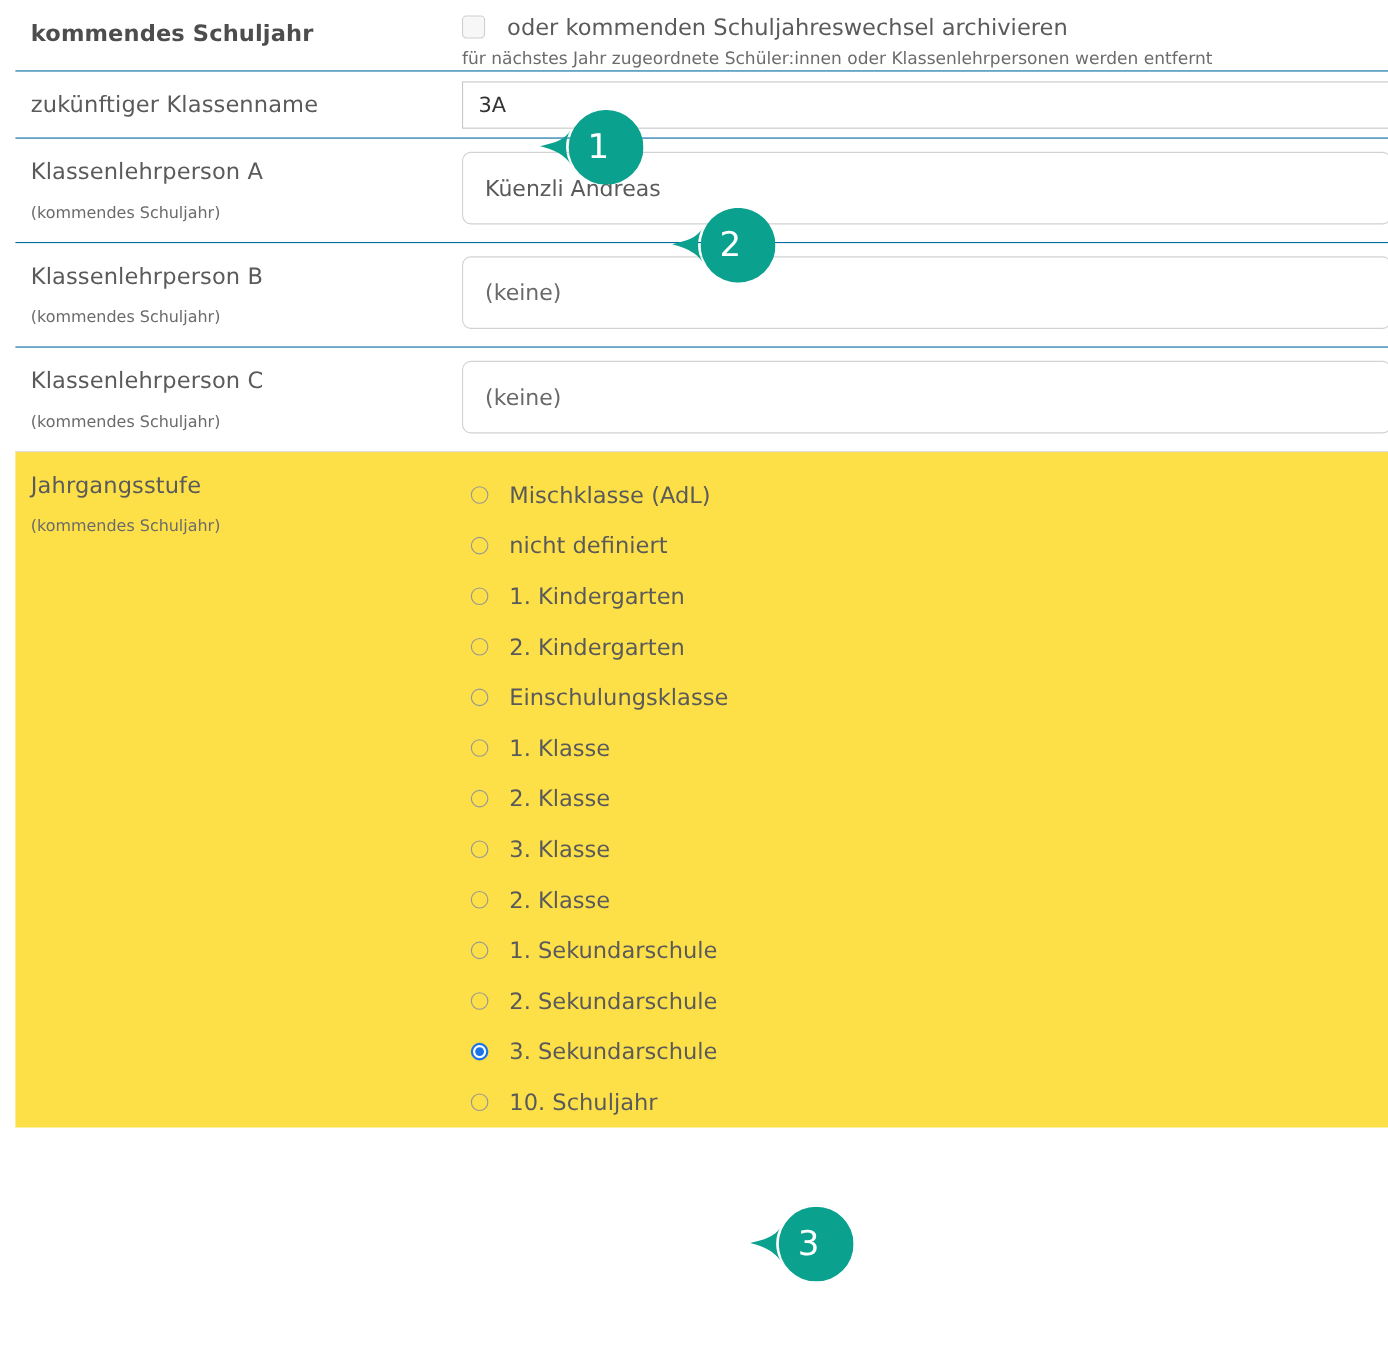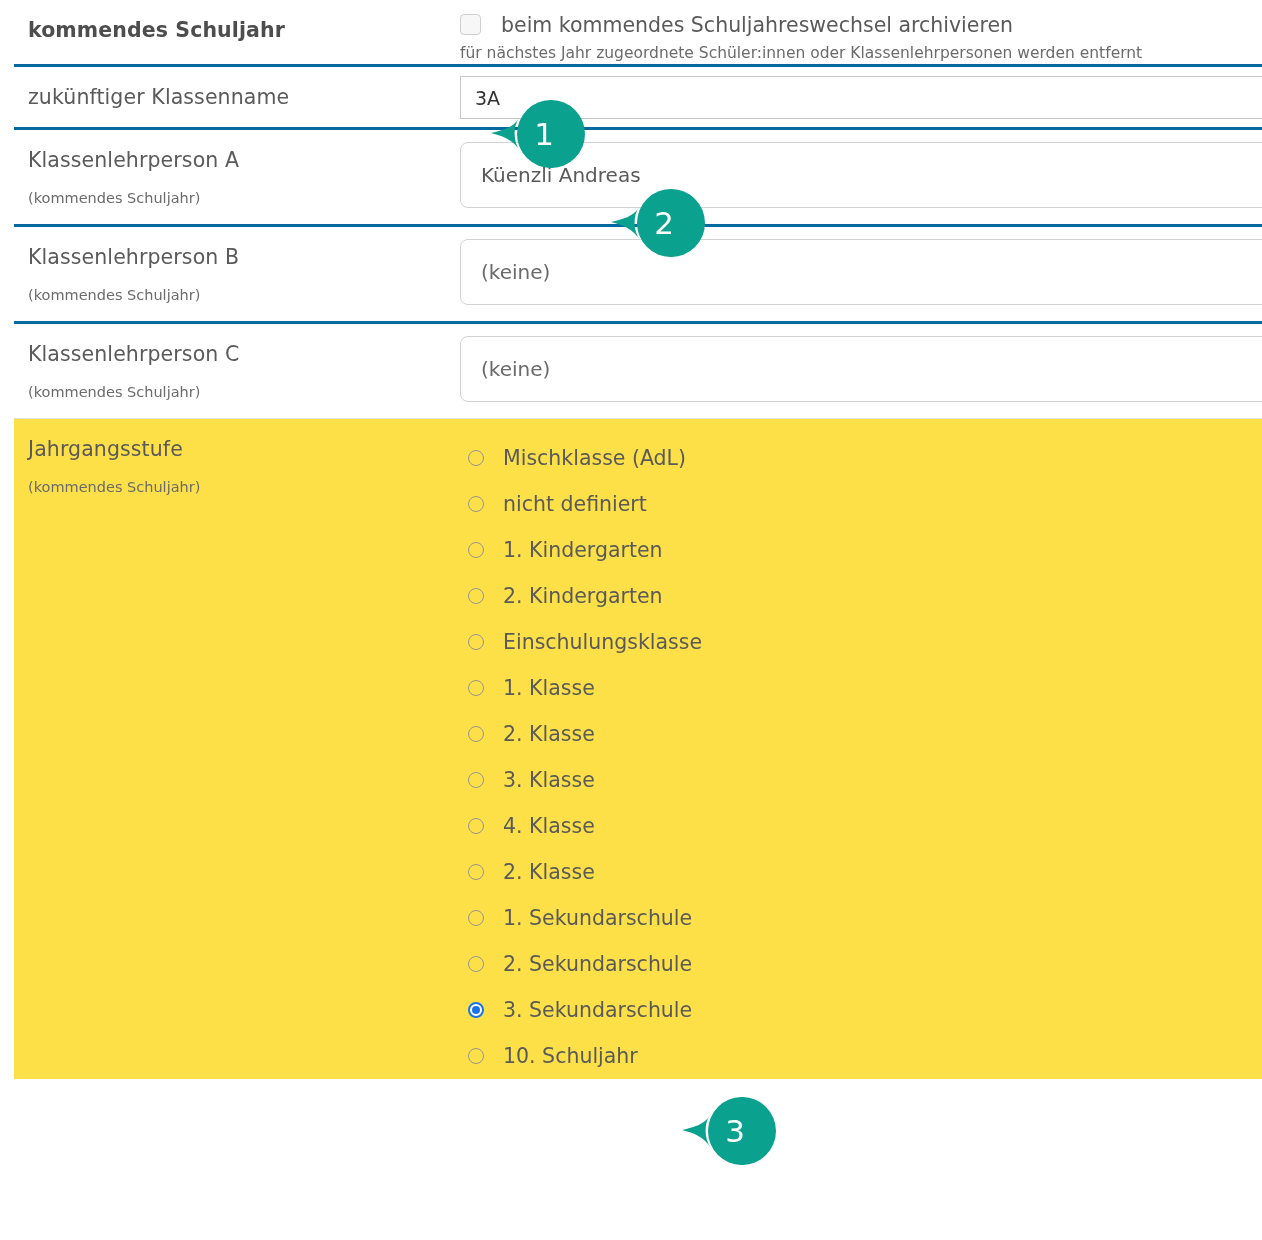--- a/index.html
+++ b/index.html
@@ -15,23 +15,22 @@
     position: relative;
   }
 
   .form { position: relative; width: 1262px; }
 
   .row {
     display: flex;
     align-items: flex-start;
     position: relative;
     margin-left: 14px;
-    gap: 40px;
-  }
-  .row + .row { border-top: 3px solid #0369a1; }
+  }
+  .row + .row { border-top: 1px solid #0369a1; }
 
   .row-label {
     width: 406px;
     flex: 0 0 406px;
     padding: 16px 14px 16px 14px;
   }
   .row-label .main {
     font-size: 20.5px;
     line-height: 28px;
     color: #5a5a5a;
@@ -176,21 +175,21 @@
 
 <div class="form">
 
   <div class="row" style="border-top:none;">
     <div class="row-label">
       <div class="main bold">kommendes Schuljahr</div>
     </div>
     <div class="row-field check-row">
       <div class="check-line">
         <div class="checkbox"></div>
-        <div class="check-label">beim kommendes Schuljahreswechsel archivieren</div>
+        <div class="check-label">oder kommenden Schuljahreswechsel archivieren</div>
       </div>
       <div class="check-hint">für nächstes Jahr zugeordnete Schüler:innen oder Klassenlehrpersonen werden entfernt</div>
     </div>
   </div>
 
   <div class="row">
     <div class="row-label">
       <div class="main">zukünftiger Klassenname</div>
     </div>
     <div class="row-field">
@@ -265,24 +264,20 @@
             <div class="radio"></div>
             <div class="radio-label">1. Klasse</div>
           </div>
           <div class="radio-item">
             <div class="radio"></div>
             <div class="radio-label">2. Klasse</div>
           </div>
           <div class="radio-item">
             <div class="radio"></div>
             <div class="radio-label">3. Klasse</div>
-          </div>
-          <div class="radio-item">
-            <div class="radio"></div>
-            <div class="radio-label">4. Klasse</div>
           </div>
           <div class="radio-item">
             <div class="radio"></div>
             <div class="radio-label">2. Klasse</div>
           </div>
           <div class="radio-item">
             <div class="radio"></div>
             <div class="radio-label">1. Sekundarschule</div>
           </div>
           <div class="radio-item">

